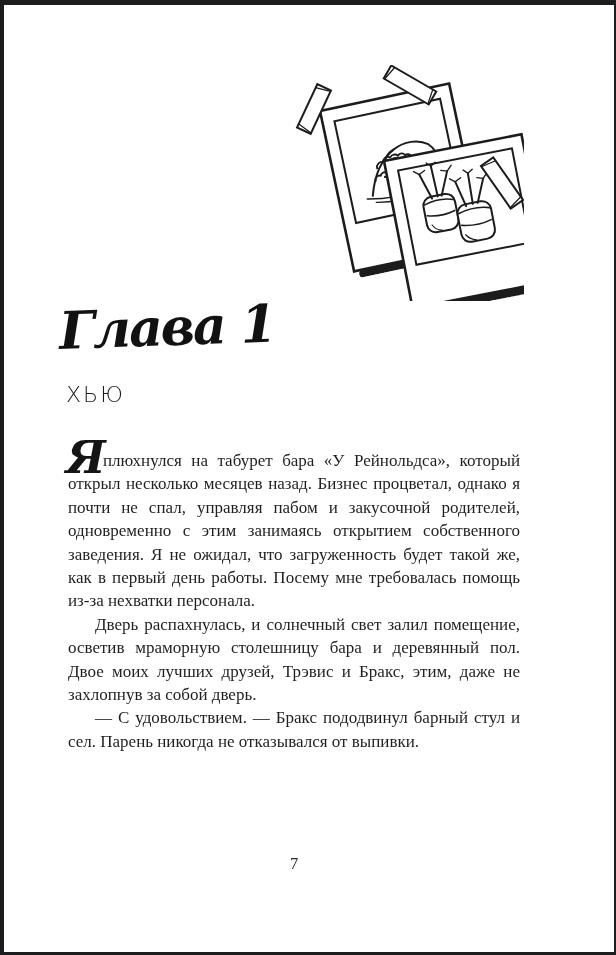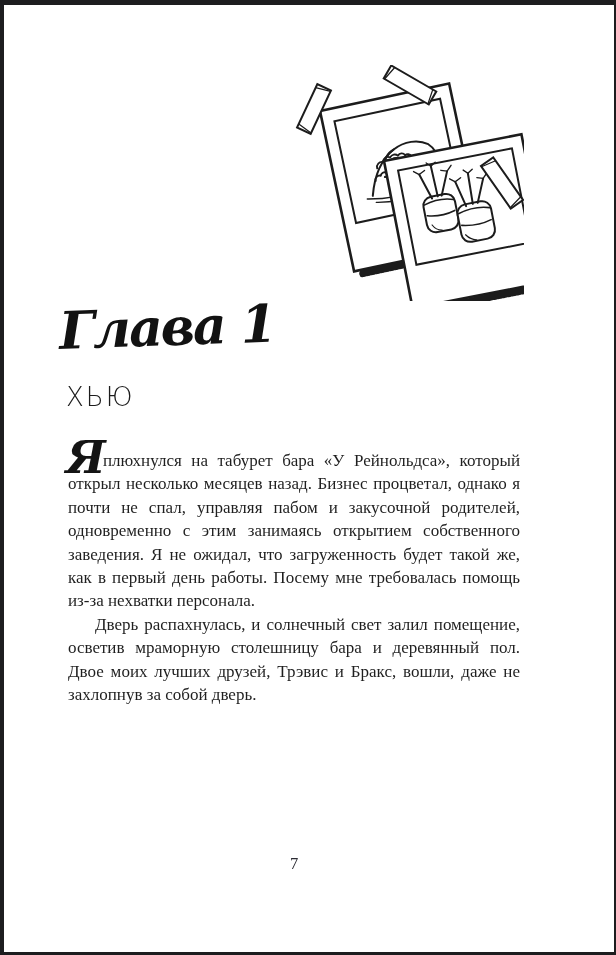--- a/index.html
+++ b/index.html
@@ -20,21 +20,21 @@
     font-family:"DejaVu Serif",serif;
     font-style:italic;font-weight:700;
     font-size:52px;line-height:1;
     letter-spacing:-2px;color:#121212;
     transform:rotate(-2deg);transform-origin:left bottom;
     white-space:nowrap;
   }
   .chapter-subtitle{
     position:absolute;left:62px;top:377px;
     font-family:"DejaVu Sans","Liberation Sans",sans-serif;
-    font-weight:300;font-size:26px;line-height:1.2;
+    font-weight:300;font-size:22px;line-height:1.2;
     letter-spacing:2px;color:#1c1c1c;
   }
   .text-block{
     position:absolute;left:64px;top:444px;width:452px;
     font-size:17px;line-height:23.4px;
     text-align:justify;
     hyphens:auto;-webkit-hyphens:auto;
   }
   .text-block p{margin:0;padding:0;}
   .para-first{position:relative;text-indent:35px;}
@@ -113,18 +113,19 @@
       <path class="ln" stroke-width="1.2" d="M-22,-7.5 l-3,15 M22,-7.5 l3,15"></path>
     </g>
   </svg>
 
   <div class="chapter-title">Глава 1</div>
 
   <div class="chapter-subtitle">ХЬЮ</div>
 
   <div class="text-block">
     <p class="para-first"><span class="dropcap">Я</span><span>плюхнулся на табурет бара «У Рейнольдса», который открыл несколько месяцев назад. Бизнес процветал, однако я почти не спал, управляя пабом и закусочной родителей, одновременно с этим занимаясь открытием собственного заведения. Я не ожидал, что загруженность будет такой же, как в первый день работы. Посему мне требовалась помощь из-за нехватки персонала.</span></p>
-    <p class="indent">Дверь распахнулась, и солнечный свет залил помещение, осветив мраморную столешницу бара и деревянный пол. Двое моих лучших друзей, Трэвис и Бракс, вошли, даже не захлопнув за собой дверь.</p>
+    <p class="indent">Дверь распахнулась, и солнечный свет залил помещение, осветив мраморную столешницу бара и деревянный пол. Двое моих лучших друзей, Трэвис и Бракс, этим, даже не захлопнув за собой дверь.</p>
+    <p class="indent">— С удовольствием. — Бракс пододвинул барный стул и сел. Парень никогда не отказывался от выпивки.</p>
   </div>
 
   <div class="page-number">7</div>
 
 </div>
 
 </body></html>

